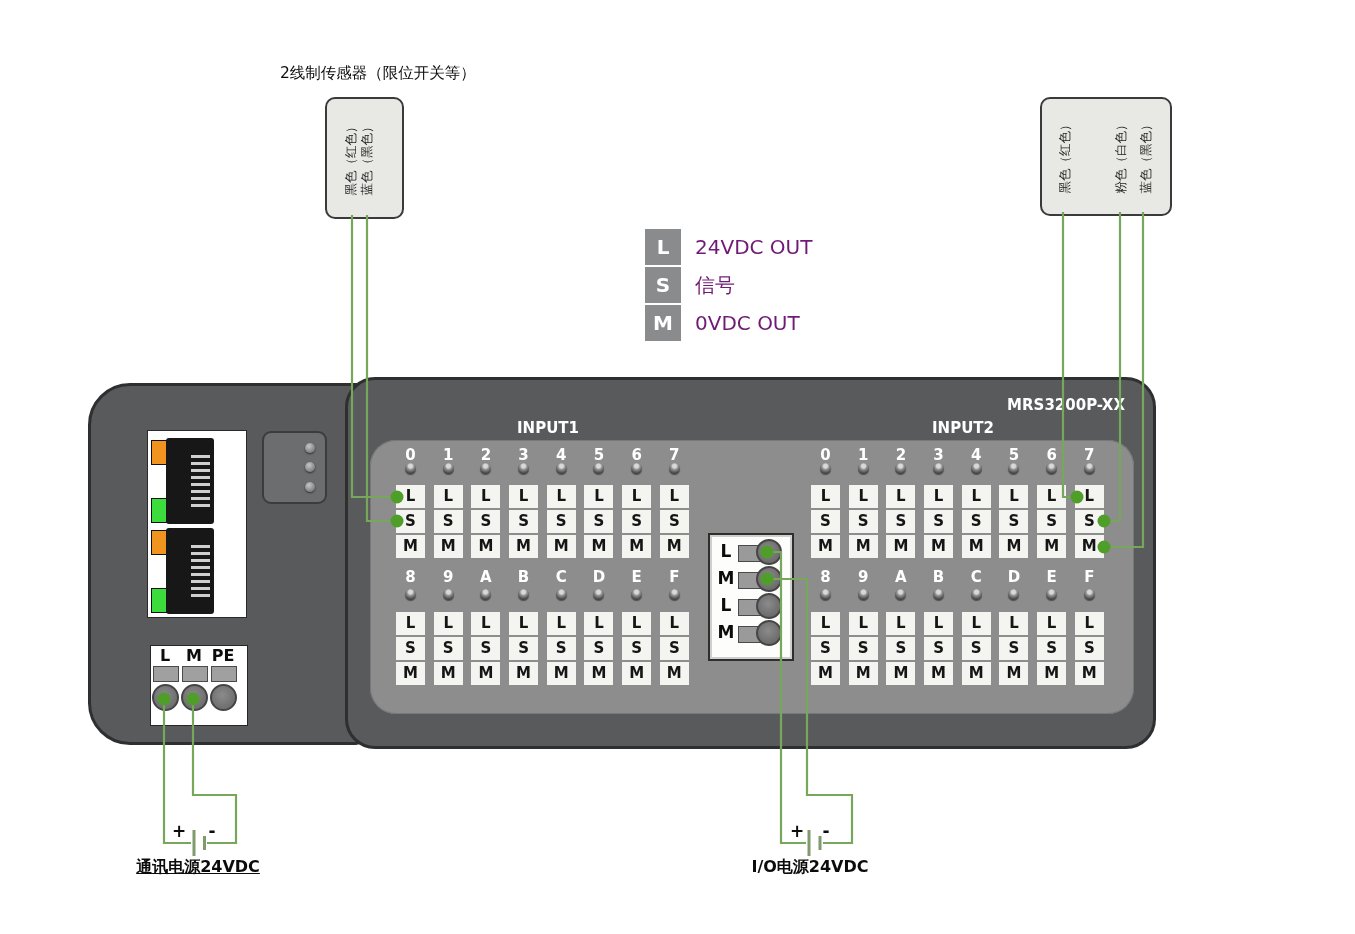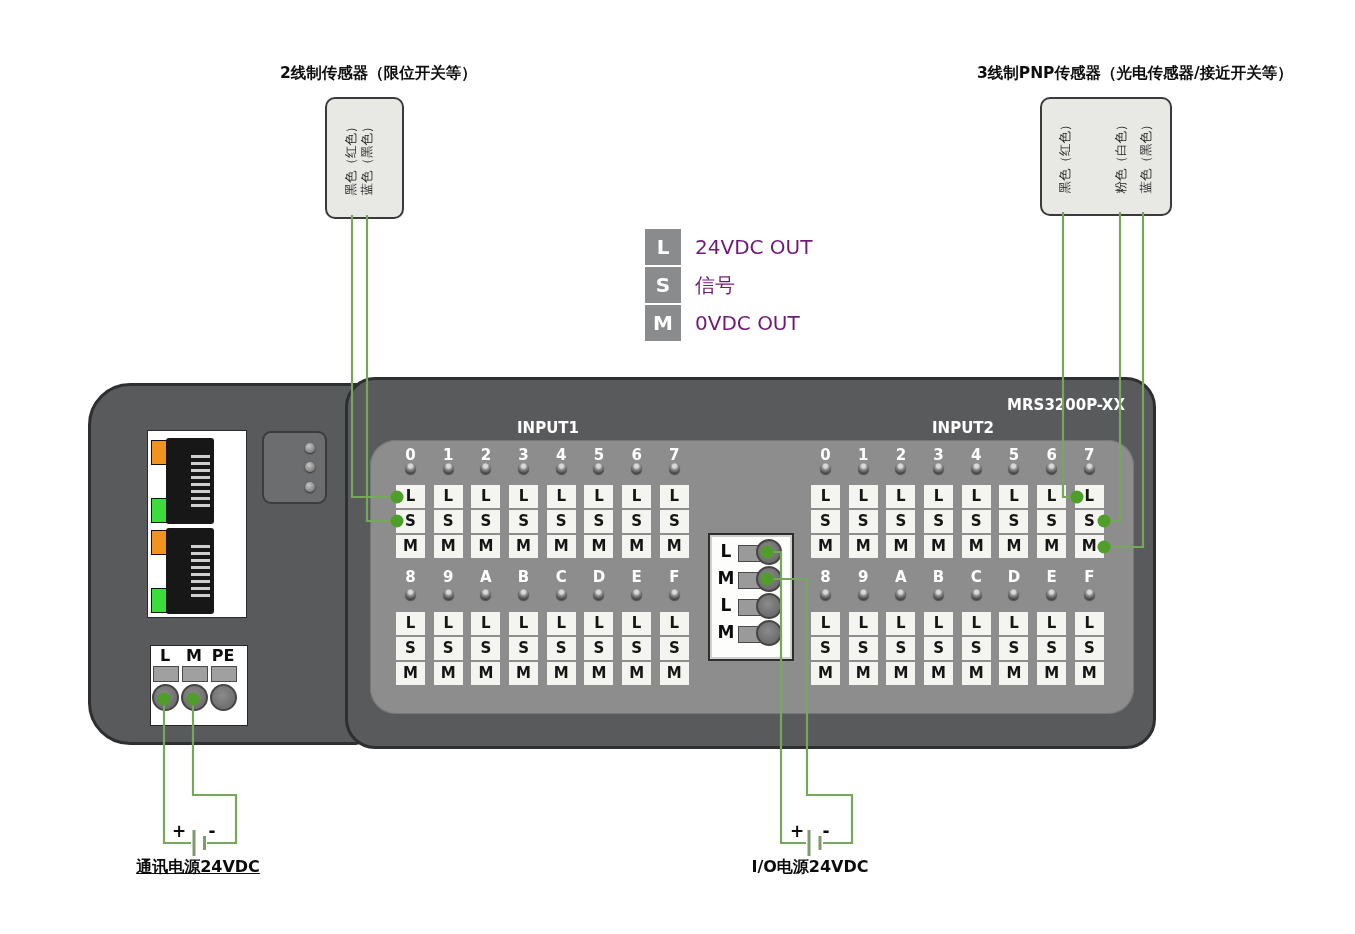--- a/index.html
+++ b/index.html
@@ -1,21 +1,21 @@
 <!DOCTYPE html>
 <html><head>
 <meta charset="utf-8">
 <style>
   html,body{margin:0;padding:0;background:#ffffff;}
   #stage{
     position:relative;width:1355px;height:934px;overflow:hidden;background:#ffffff;
     font-family:"DejaVu Sans","Liberation Sans",sans-serif;color:#111;
   }
   
-  .sensor-title{position:absolute;font-size:15.5px;font-weight:bold;color:#0d0d0d;white-space:nowrap;z-index:4;}
+  .sensor-title{position:absolute;font-size:15.5px;font-weight:normal;color:#0d0d0d;white-space:nowrap;z-index:4;}
   .sensor-box{position:absolute;background:#e8e8e5;border:2.5px solid #3a3a3a;border-radius:10px;z-index:4;}
   .vtext{position:absolute;width:108px;height:16px;line-height:16px;font-size:12.5px;color:#222;
          white-space:nowrap;transform:rotate(-90deg);transform-origin:center;text-align:center;}
   
   .lrow{position:absolute;left:645px;height:36px;z-index:3;}
   .lkey{position:absolute;left:0;top:0;width:36px;height:36px;background:#8a8b8c;color:#fff;
         font-size:20px;font-weight:bold;text-align:center;line-height:36px;}
   .llabel{position:absolute;left:50px;top:0;height:36px;line-height:36px;font-size:20px;color:#701a75;white-space:nowrap;}
   
   .left-body{position:absolute;left:88px;top:383px;width:272px;height:356px;background:#595a5c;
@@ -76,21 +76,20 @@
 <body>
 
 <div id="stage">
 
   <div class="sensor-title" style="left:280px;top:63px;">2线制传感器（限位开关等）</div>
   <div class="sensor-box" style="left:325px;top:97px;width:75px;height:118px;">
     <div class="vtext" style="left:-30px;top:51px;">黑色（红色）</div>
     <div class="vtext" style="left:-14px;top:51px;">蓝色（黑色）</div>
   </div>
 
-  <div class="sensor-title" style="left:977px;top:63px;">3线制PNP传感器（光电传感器/接近开关等）</div>
   <div class="sensor-box" style="left:1040px;top:97px;width:128px;height:115px;">
     <div class="vtext" style="left:-31px;top:49px;">黑色（红色）</div>
     <div class="vtext" style="left:25px;top:49px;">粉色（白色）</div>
     <div class="vtext" style="left:50px;top:49px;">蓝色（黑色）</div>
   </div>
 
   <div class="lrow" style="top:229px;">
     <div class="lkey">L</div>
     <div class="llabel">24VDC OUT</div>
   </div>

